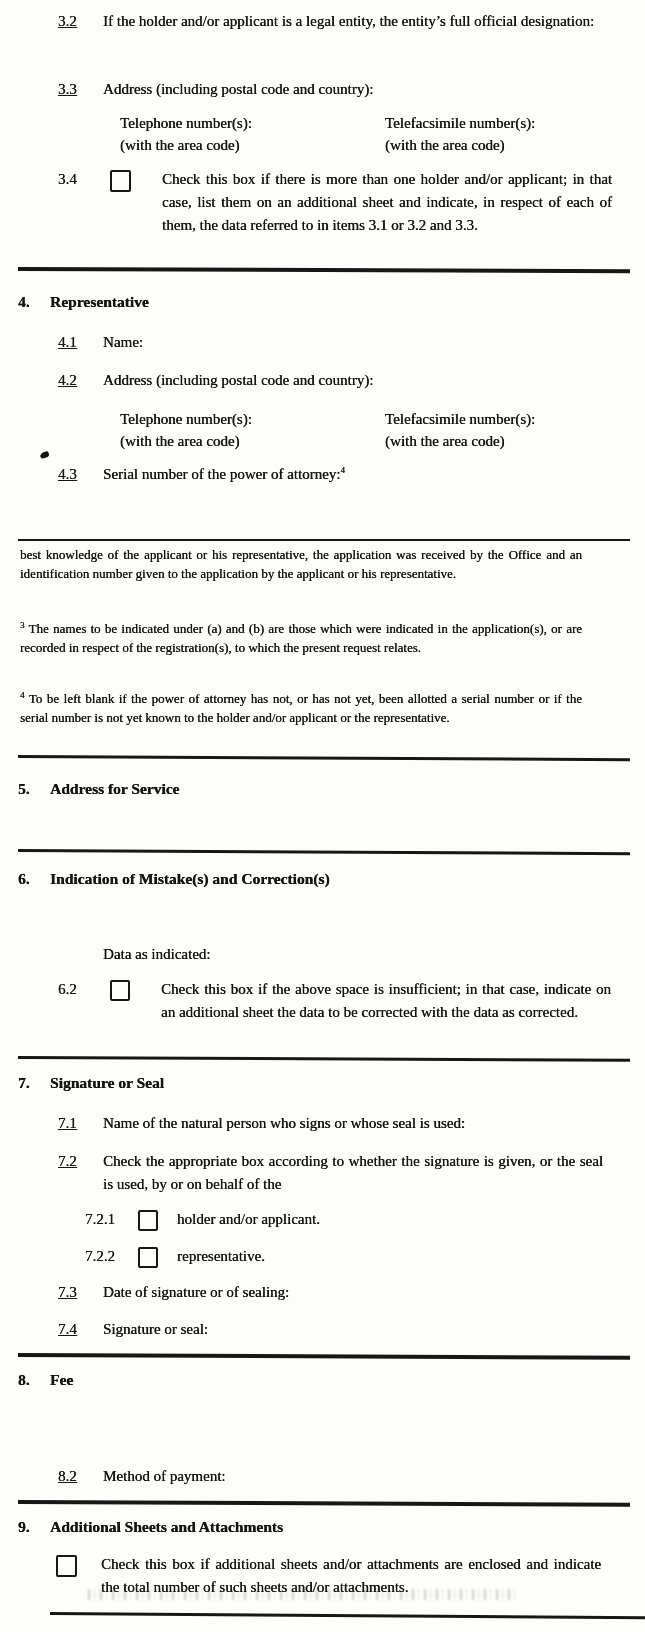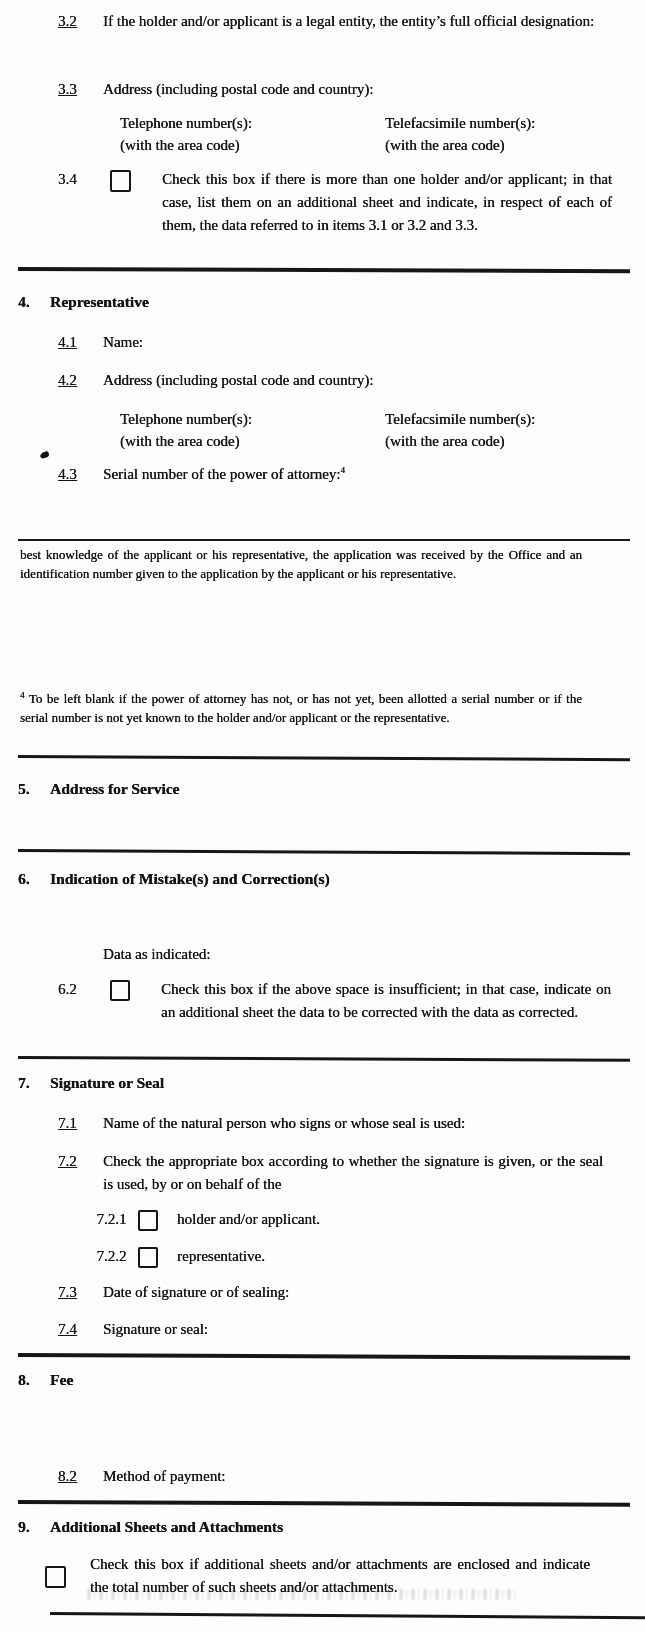--- a/index.html
+++ b/index.html
@@ -24,24 +24,24 @@
   .inum{width:45px;flex:none;text-decoration:underline;}
   .itxt{flex:1;}
   
   .citem{left:58px;width:572px;display:flex;align-items:flex-start;}
   .cnum{width:52px;flex:none;}
   .cb{width:16px;height:17px;border:2px solid #161616;border-radius:2px;flex:none;margin-top:2px;background:transparent;}
   .cb.big{width:17px;height:18px;}
   .ctxt{margin-left:31px;}
   
   .sitem{left:85px;display:flex;align-items:flex-start;}
-  .sinum{width:53px;flex:none;text-align:center;}
+  .sinum{width:53px;flex:none;}
   .sitxt{margin-left:19px;}
   
-  .c9{left:45px;width:582px;display:flex;align-items:center;}
+  .c9{left:56px;width:582px;display:flex;align-items:flex-start;}
   .c9 .ctxt{margin-left:24px;}
   
   .phone{left:120px;width:490px;display:flex;}
   .pcol1{width:265px;flex:none;}
   .pline{font-size:15px;line-height:22px;text-shadow:0.3px 0 0 currentColor;}
   
   .fn{left:20px;width:610px;font-size:13px;line-height:19px;text-align:justify;text-shadow:0.25px 0 0 currentColor;}
   .fn .fwrap{max-width:562px;}
   sup{font-size:9px;line-height:0;vertical-align:super;}
   
@@ -121,20 +121,23 @@
     <span class="inum">4.3</span>
     <div class="itxt"><span>Serial number of the power of attorney:</span><sup>4</sup></div>
   </div>
 
   <div class="rule thin" style="top:539px"></div>
 
   <div class="abs fn" style="top:545px">
     <div class="fwrap">best knowledge of the applicant or his representative, the application was received by the Office and an identification number given to the application by the applicant or his representative.</div>
   </div>
 
+  <div class="abs fn" style="top:619px">
+    <div class="fwrap"><sup>3</sup> <span>The names to be indicated under  (a) and (b) are those which were indicated in the application(s), or are recorded in respect of the registration(s), to which the present request relates.</span></div>
+  </div>
 
   <div class="abs fn" style="top:689px">
     <div class="fwrap"><sup>4</sup> <span>To be left blank if the power of attorney has not, or has not yet, been allotted a serial number or if the serial number is not yet known to the holder and/or applicant or the representative.</span></div>
   </div>
 
   <div class="rule" style="top:755px;transform:rotate(0.3deg)"></div>
 
   <div class="abs shead" style="top:778px">
     <span class="snum">5.</span>
     <span>Address for Service</span>

